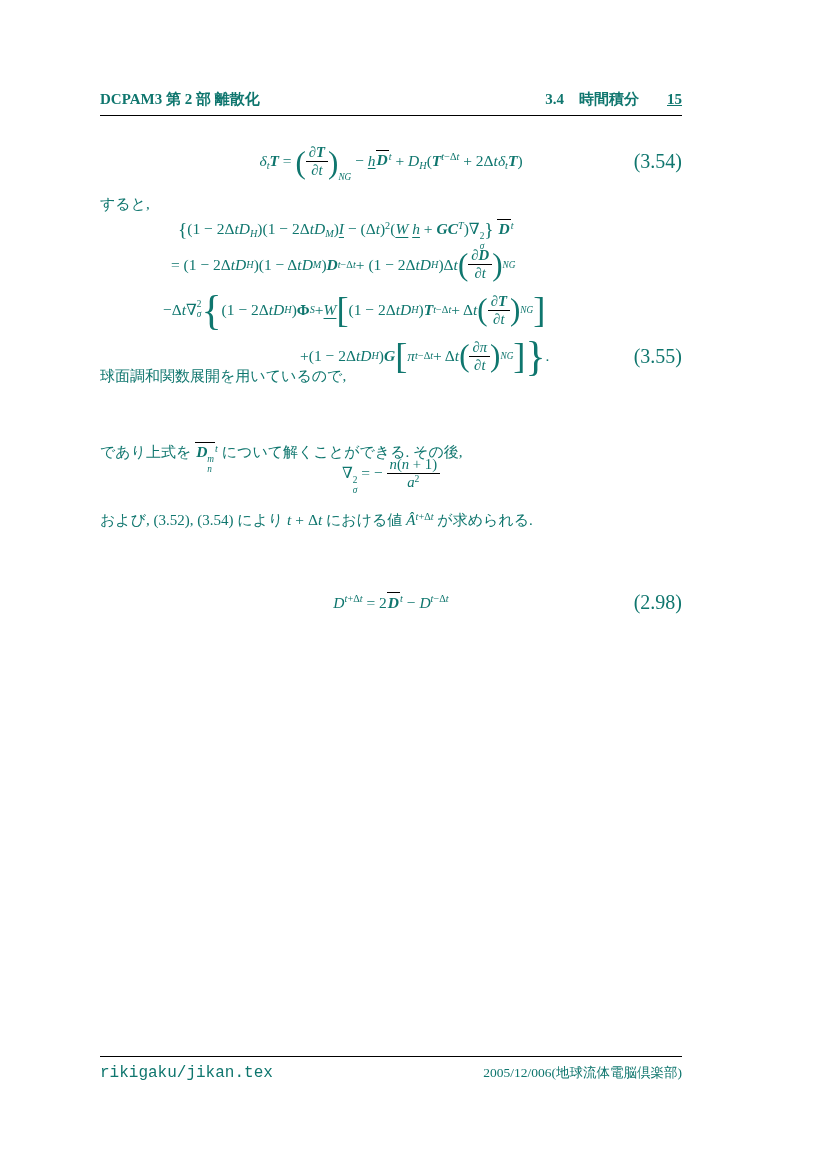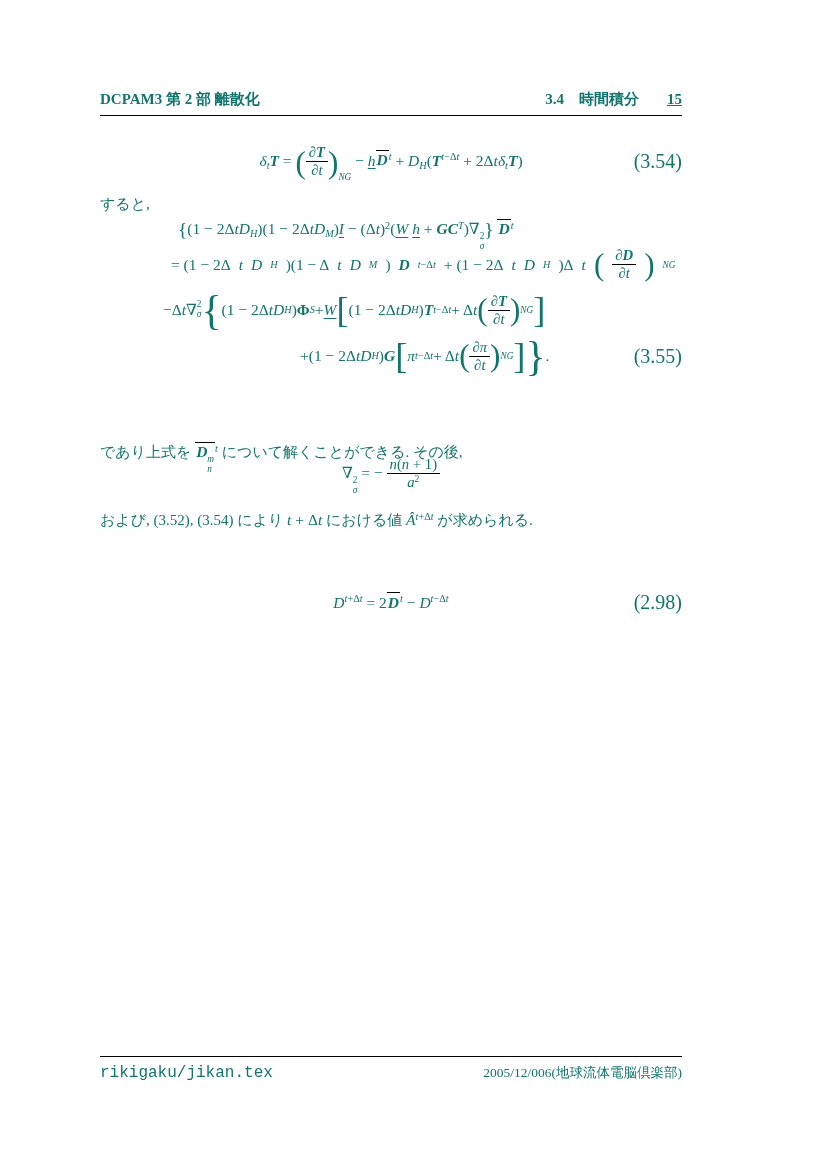--- a/index.html
+++ b/index.html
@@ -34,21 +34,21 @@
   .math{font-size:15.5px;font-style:normal;}
   .math i{font-family:"Liberation Serif","DejaVu Serif",serif;}
   .eqrow{display:flex;align-items:center;justify-content:center;position:relative;}
   .eq354{top:132px;height:58px;}
   .eqlap{top:392px;height:52px;}
   .eq356{top:476px;height:32px;}
   .eqtag{position:absolute;right:0;top:50%;transform:translateY(-50%);font-size:20px;font-style:normal;}
 
   .eq355{top:216px;}
   .eq355 .l1{margin-left:78px;height:26px;line-height:26px;}
-  .eq355 .l2{margin-left:71px;height:45px;display:flex;align-items:center;gap:8px;}
+  .eq355 .l2{margin-left:71px;height:45px;display:flex;align-items:center;}
   .eq355 .l3{margin-left:63px;height:46px;display:flex;align-items:center;}
   .l4row{position:relative;height:46px;}
   .eq355 .l4{margin-left:200px;height:46px;display:flex;align-items:center;}
   .l4row .eqtag{top:50%;}
 
   
   sup{font-size:66%;vertical-align:0.5em;line-height:0;}
   sub{font-size:66%;vertical-align:-0.3em;line-height:0;}
   sub.lo{vertical-align:-1.55em;font-size:60%;}
   .frac{display:inline-block;text-align:center;vertical-align:-0.64em;line-height:1.15;font-size:95%;}
@@ -101,20 +101,21 @@
         </span><span class="d1">)</span><sub class="lo"><i>NG</i></sub><span class="d2">]</span></div>
     <div class="l4row">
       <div class="l4">+(1 − 2Δ<i>t</i><i>D</i><sub><i>H</i></sub>)<b><i>G</i></b> <span class="d2">[</span><i>π</i><sup><i>t</i>−Δ<i>t</i></sup> + Δ<i>t</i> <span class="d1">(</span><span class="frac">
             <span class="fn">∂<i>π</i></span>
             <span class="fd">∂<i>t</i></span>
           </span><span class="d1">)</span><sub class="lo"><i>NG</i></sub><span class="d2">]</span><span class="d3">}</span>.</div>
       <span class="eqtag">(3.55)</span>
     </div>
   </div>
 
+  <p class="blk para p2">球面調和関数展開を用いているので,</p>
 
   <div class="blk eqrow eqlap math">
     <span class="eqbody">∇<span class="ss">
           <span>2</span>
           <span><i>σ</i></span>
         </span> = − <span class="frac"><span class="fn"><i>n</i>(<i>n</i> + 1)</span><span class="fd"><i>a</i><sup>2</sup></span></span></span>
   </div>
 
   <p class="blk para p3">であり上式を <span class="mi"><span class="ov"><b><i>D</i></b><span class="ss">
             <span><i>m</i></span>

